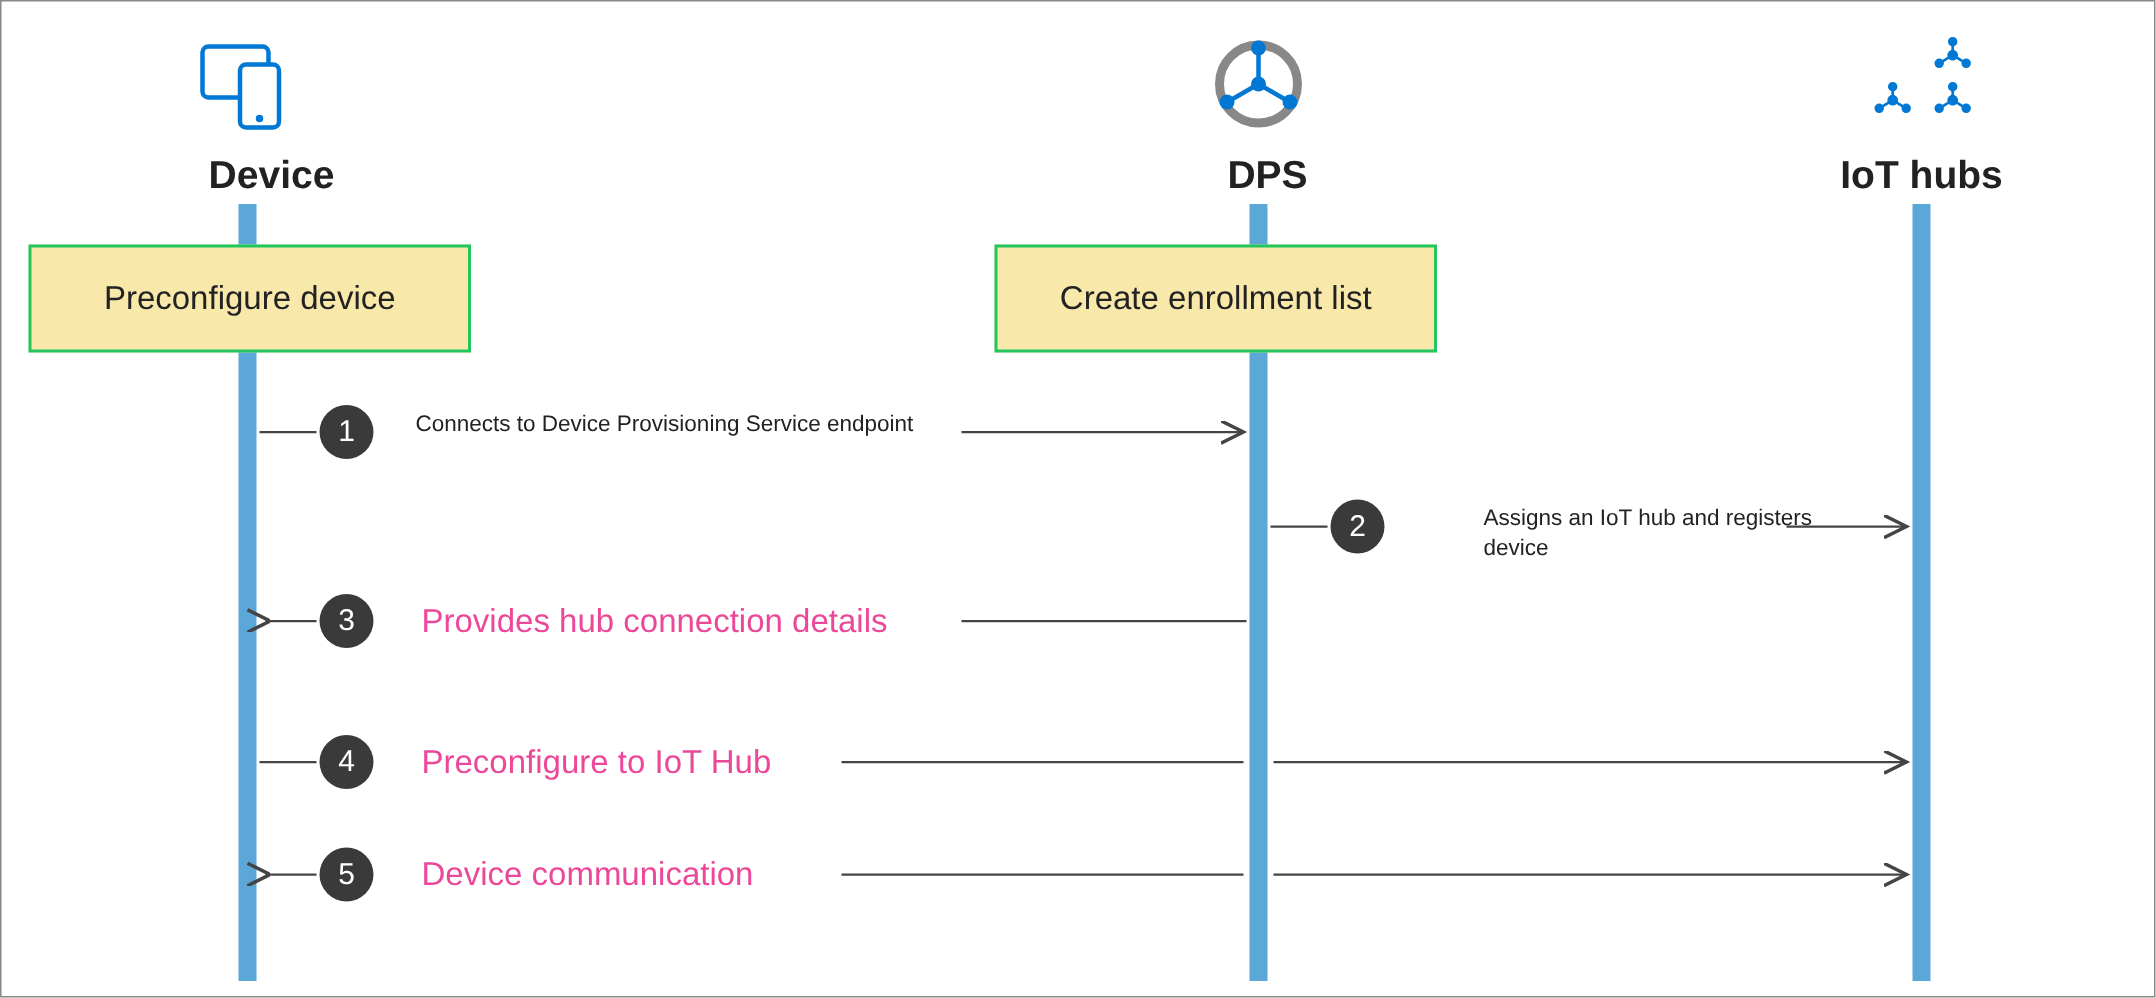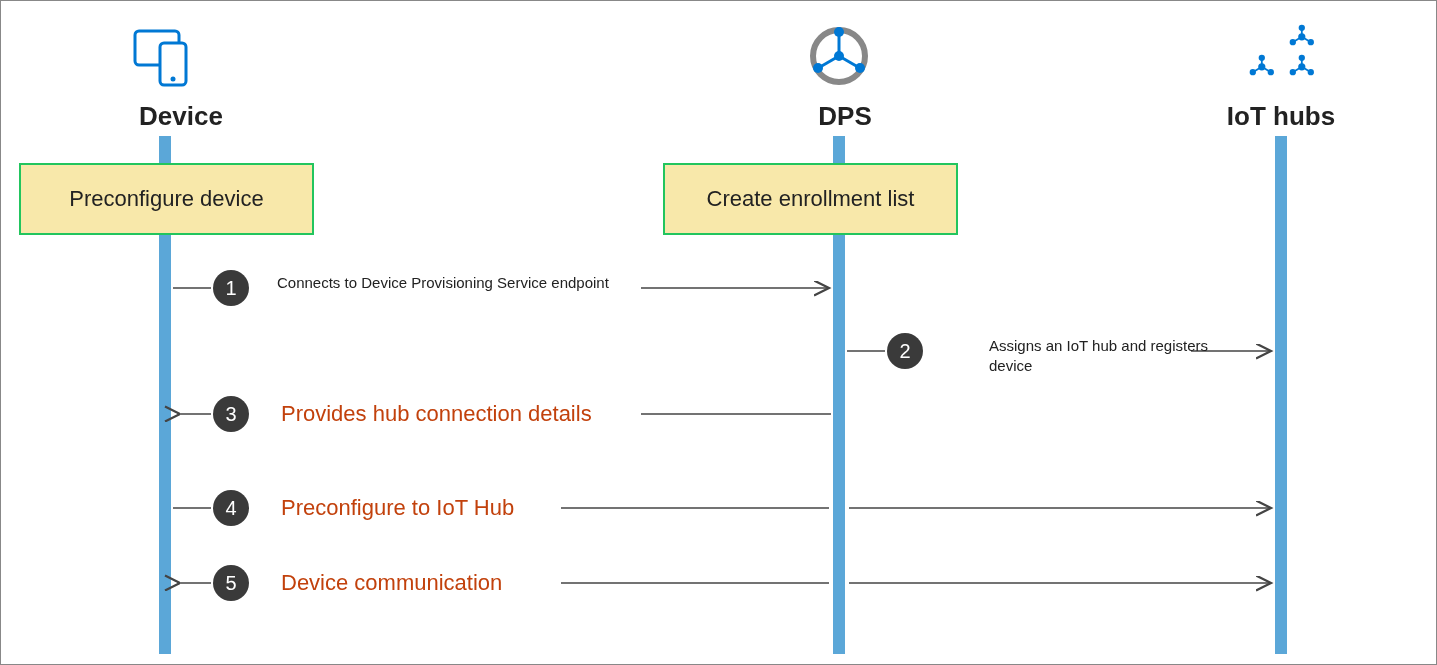--- a/index.html
+++ b/index.html
@@ -56,21 +56,21 @@
   }
   .step-text {
     position: absolute;
     font-size: 15px;
     color: #222;
     line-height: 1.3;
   }
   .step-text-white {
     position: absolute;
     font-size: 22px;
-    color: #c2410c;
+    color: #ec4899;
     line-height: 1.3;
     background: #fff;
     padding: 0 4px;
   }
   svg.arrow-layer {
     position: absolute;
     left: 0; top: 0;
     width: 1437px;
     height: 665px;
     pointer-events: none;

